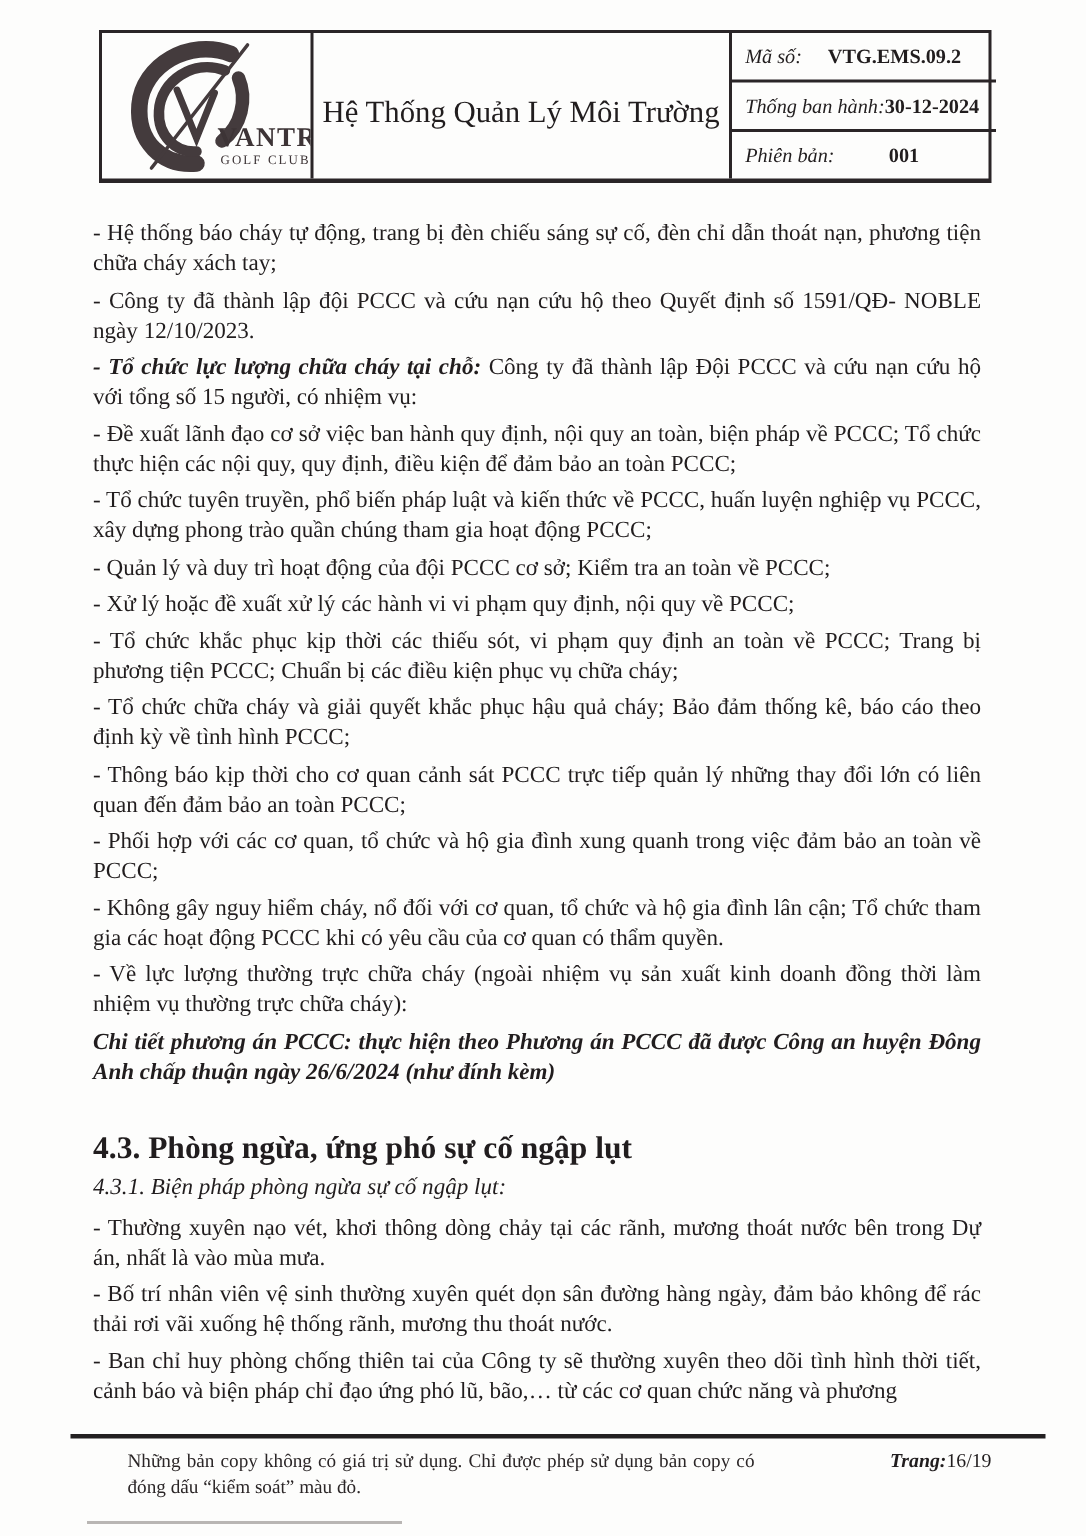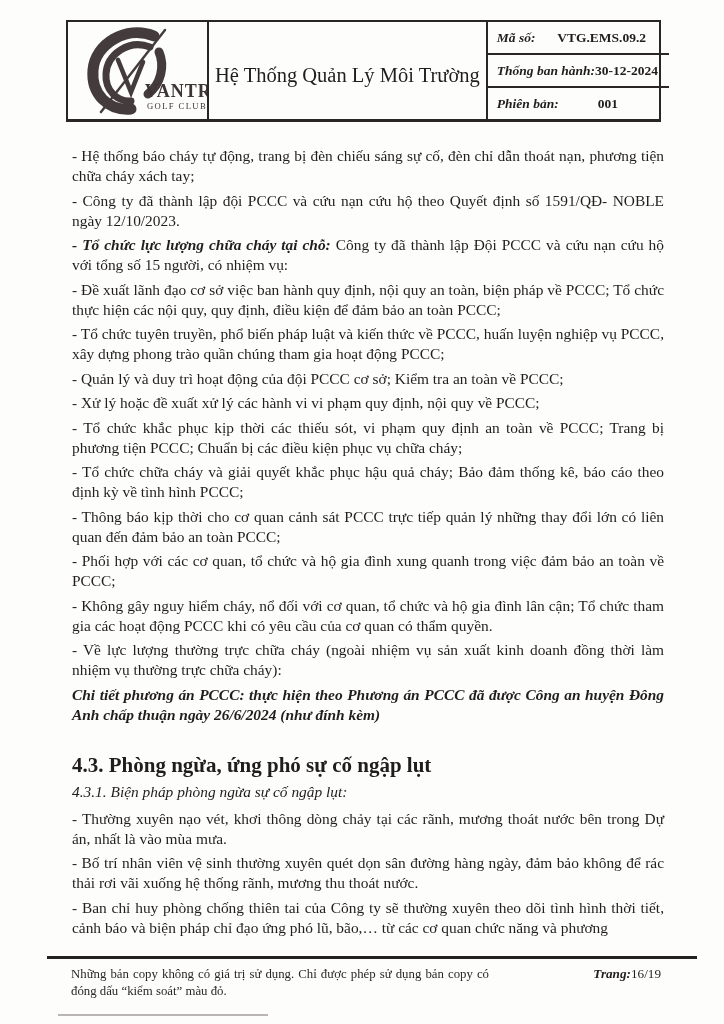--- a/index.html
+++ b/index.html
@@ -28,44 +28,44 @@
     padding:8px 6px 0;text-align:center;
   }
   .system-title{font-size:20.5px;line-height:26px;white-space:nowrap;}
   .doc-title{font-size:15.5px;font-weight:bold;line-height:19px;margin-top:6px;}
   .meta-cell{flex:1;display:flex;flex-direction:column;box-sizing:border-box;font-size:13.5px;}
   .meta-row{
     flex:1;display:flex;align-items:center;justify-content:space-between;
     padding:0 9px 0 9px;border-bottom:2px solid #2a2527;box-sizing:border-box;
   }
   .meta-row:last-child{border-bottom:none;}
-  .meta-label{font-weight:bold;font-style:italic;white-space:nowrap;text-align:right;}
+  .meta-label{font-weight:normal;font-style:italic;white-space:nowrap;text-align:right;}
   .meta-value{font-weight:bold;white-space:nowrap;padding-right:14px;text-align:center;}
   .meta-row:nth-child(2) .meta-value{padding-right:2px;}
   .meta-row:nth-child(3) .meta-value{padding-right:42px;}
   .logo-brand{font-family:"Liberation Serif",serif;}
   
   .body{
-    position:absolute;left:72px;top:146px;width:592px;
+    position:absolute;left:62px;top:146px;width:592px;
     font-size:15.4px;line-height:20px;
   }
   .para{text-align:justify;margin:0 0 4.5px;}
   .para .lead{font-weight:bold;font-style:italic;}
   .emph{font-weight:bold;font-style:italic;text-align:justify;margin:2px 0 4px;}
   .h2{font-weight:bold;font-size:21px;margin:30px 0 7px;}
   .h3{font-style:italic;margin:0 0 7px;}
   
   .footer{
     position:absolute;left:47px;top:956px;width:650px;
     border-top:3.5px solid #232021;
     padding-top:7px;box-sizing:border-box;
     display:flex;justify-content:space-between;align-items:flex-start;
   }
   .footer-note{
-    margin-left:24px;width:418px;
+    margin-left:38px;width:418px;
     font-size:12.8px;line-height:16.5px;text-align:justify;color:#2b2627;
   }
   .footer-page{margin-right:36px;font-size:13.2px;white-space:nowrap;}
   .footer-page .pg-label{font-weight:bold;font-style:italic;}
   .scan-smudge{position:absolute;left:58px;top:1014px;width:210px;height:2px;background:#b9b6b4;}
 </style>
 </head>
 <body>
 
 <div class="page">

